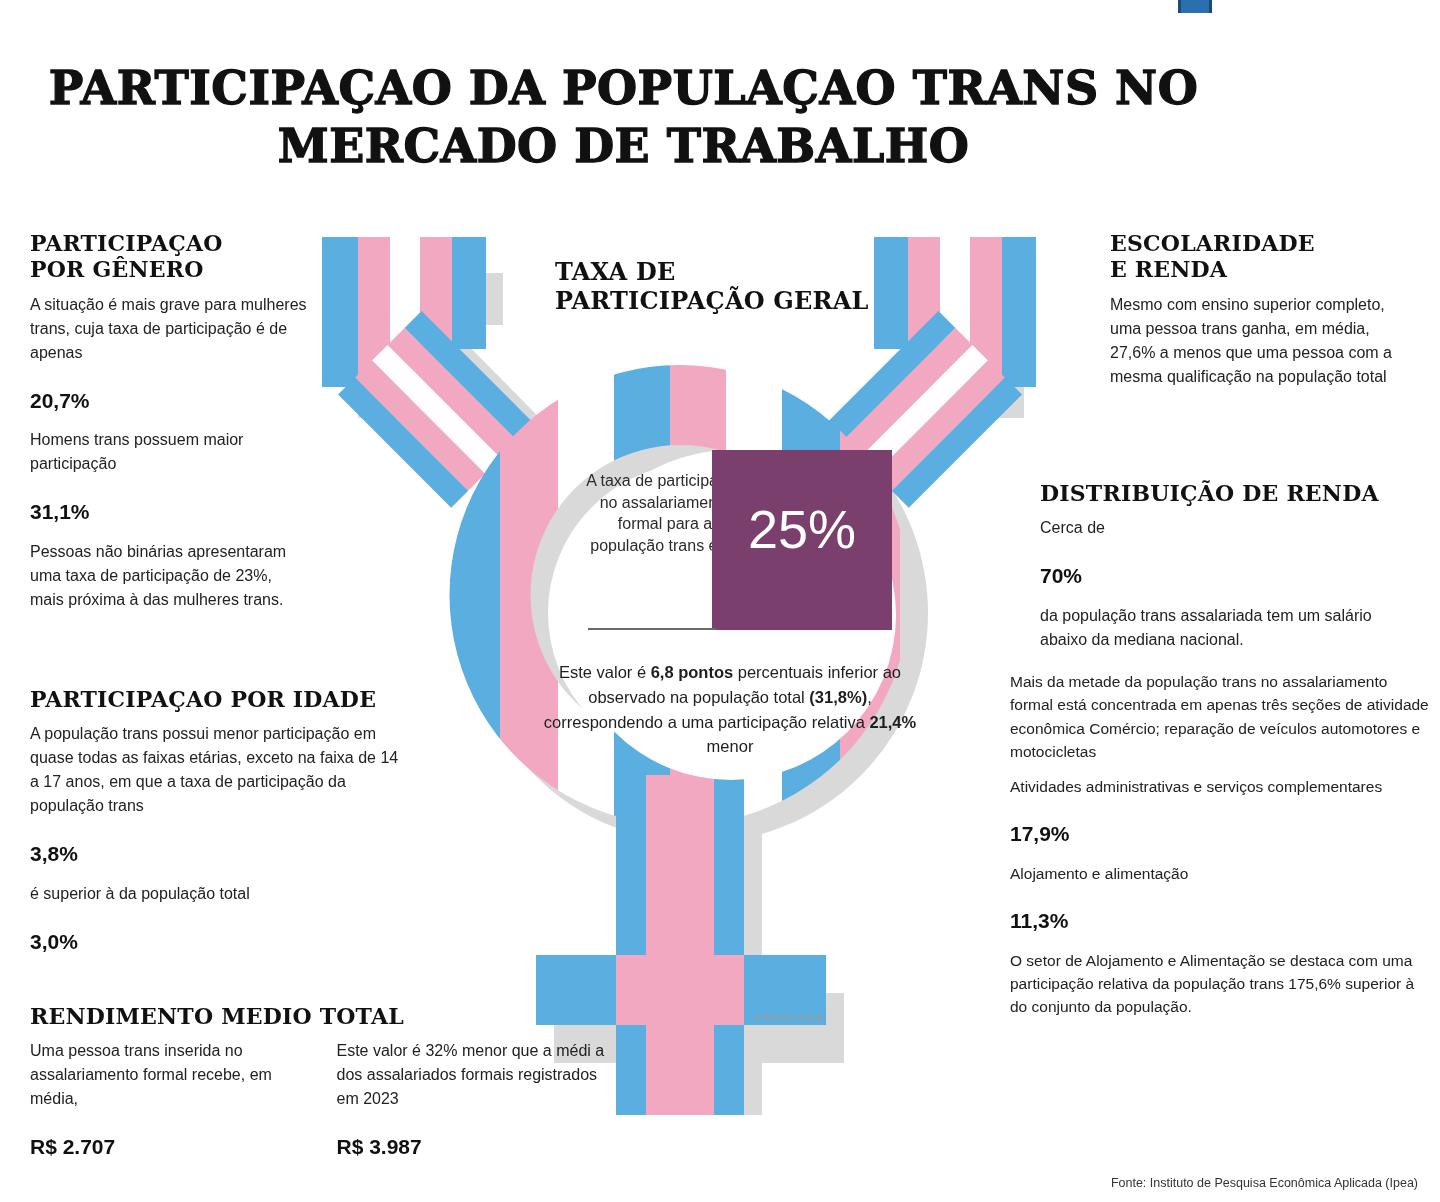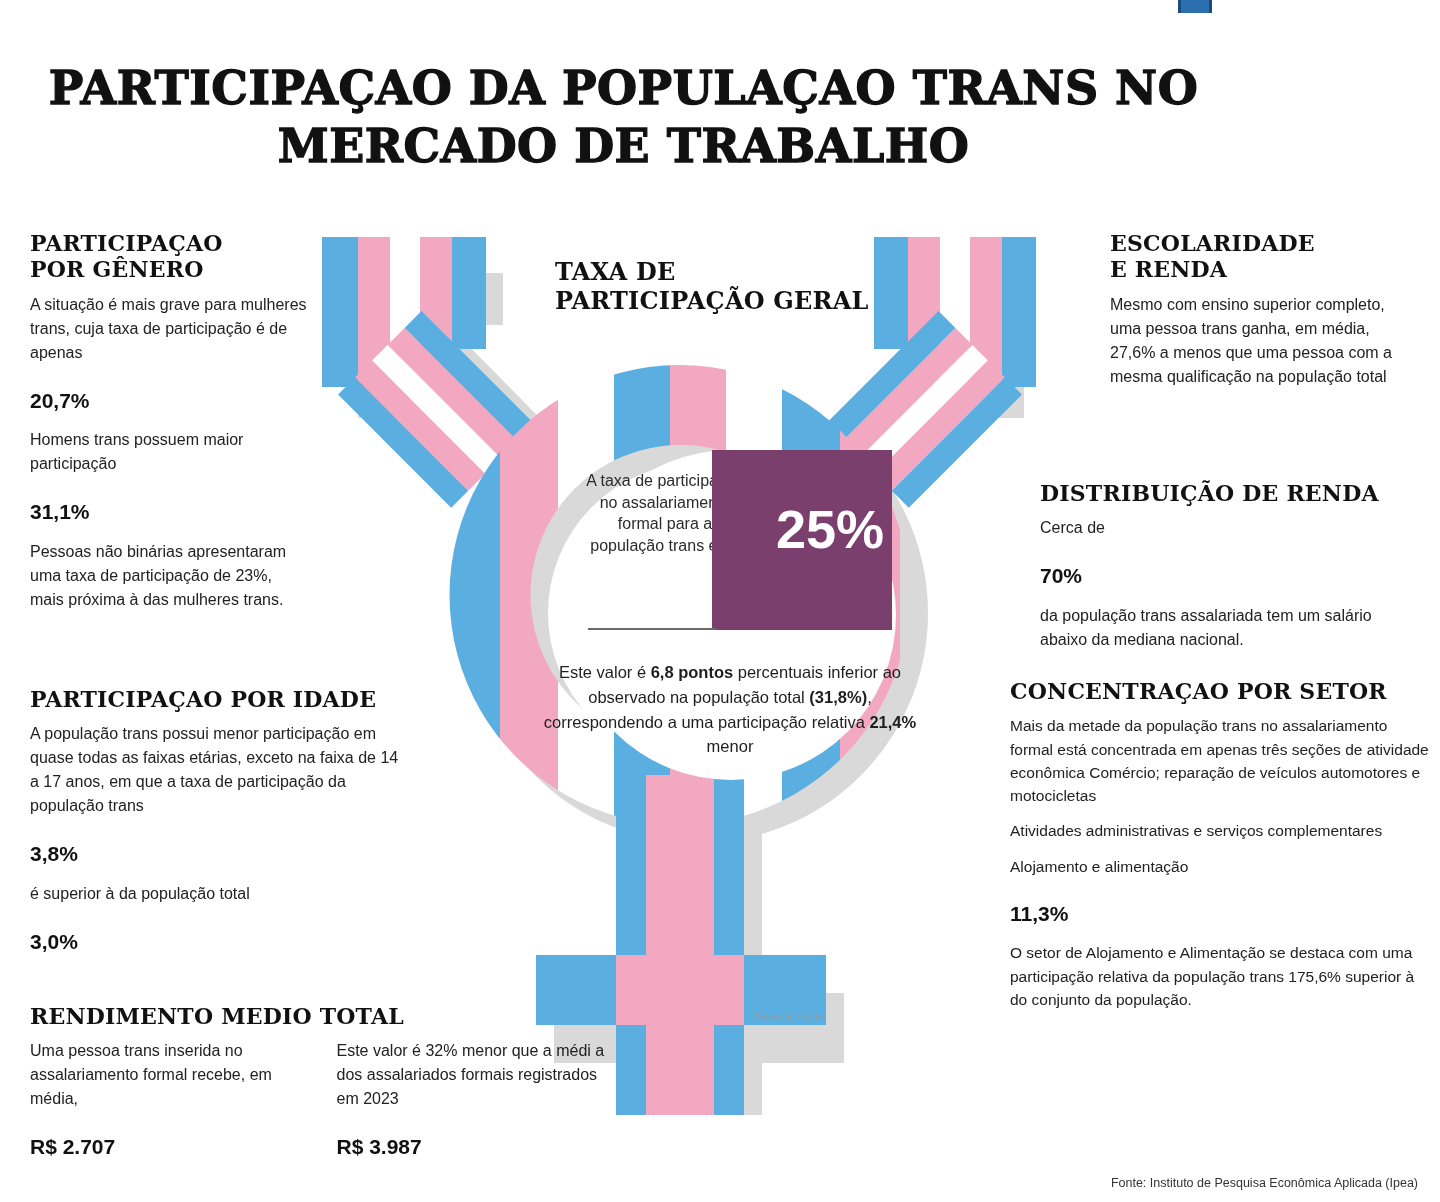--- a/index.html
+++ b/index.html
@@ -42,21 +42,21 @@
   .center-top-text{
     position:absolute;left:585px;top:470px;width:160px;
     font-size:16px;line-height:1.35;text-align:center;color:#2b2b2b;
   }
   .pct-wedge{
     position:absolute;left:712px;top:450px;width:180px;height:180px;
     background:#7a3f6d;border-top-right-radius:0;
   }
   .pct-wedge .pct{
     position:absolute;left:0;top:48px;width:180px;text-align:center;
-    color:#ffffff;font-weight:bold;font-size:54px;font-family:"Liberation Sans",sans-serif;margin-left:28px;
+    color:#ffffff;font-weight:normal;font-size:54px;font-family:"Liberation Sans",sans-serif;
   }
   .divider-line{
     position:absolute;left:588px;top:628px;width:128px;height:2px;background:#6a6a6a;
   }
   .center-bottom-text{
     position:absolute;left:540px;top:660px;width:380px;
     font-size:16.5px;line-height:1.5;text-align:center;color:#1e1e1e;
   }
   .center-bottom-text b{font-weight:bold;}
 
@@ -271,26 +271,26 @@
 <div class="panel" id="p-distribuicao">
   <h3>DISTRIBUIÇÃO DE RENDA</h3>
   <p>
     <span>Cerca de</span>
     <span class="big">70%</span>
   </p>
   <p>da população trans assalariada tem um salário abaixo da mediana nacional.</p>
 </div>
 
 <div class="panel" id="p-setor">
-  <h3>CONCENTRAÇAO POR SETOR</h3>
   <p class="small">
     <span>Mais da metade da população trans no assalariamento formal está concentrada em apenas três seções de atividade econômica Comércio; reparação de veículos automotores e motocicletas</span>
   </p>
   <p class="small">
     <span>Atividades administrativas e serviços complementares</span>
+    <span class="big">17,9%</span>
   </p>
   <p class="small">
     <span>Alojamento e alimentação</span>
     <span class="big">11,3%</span>
   </p>
   <p class="small">O setor de Alojamento e Alimentação se destaca com uma participação relativa da população trans 175,6% superior à do conjunto da população.</p>
 </div>
 
 <div class="watermark">Publicado
 Virgula</div>

